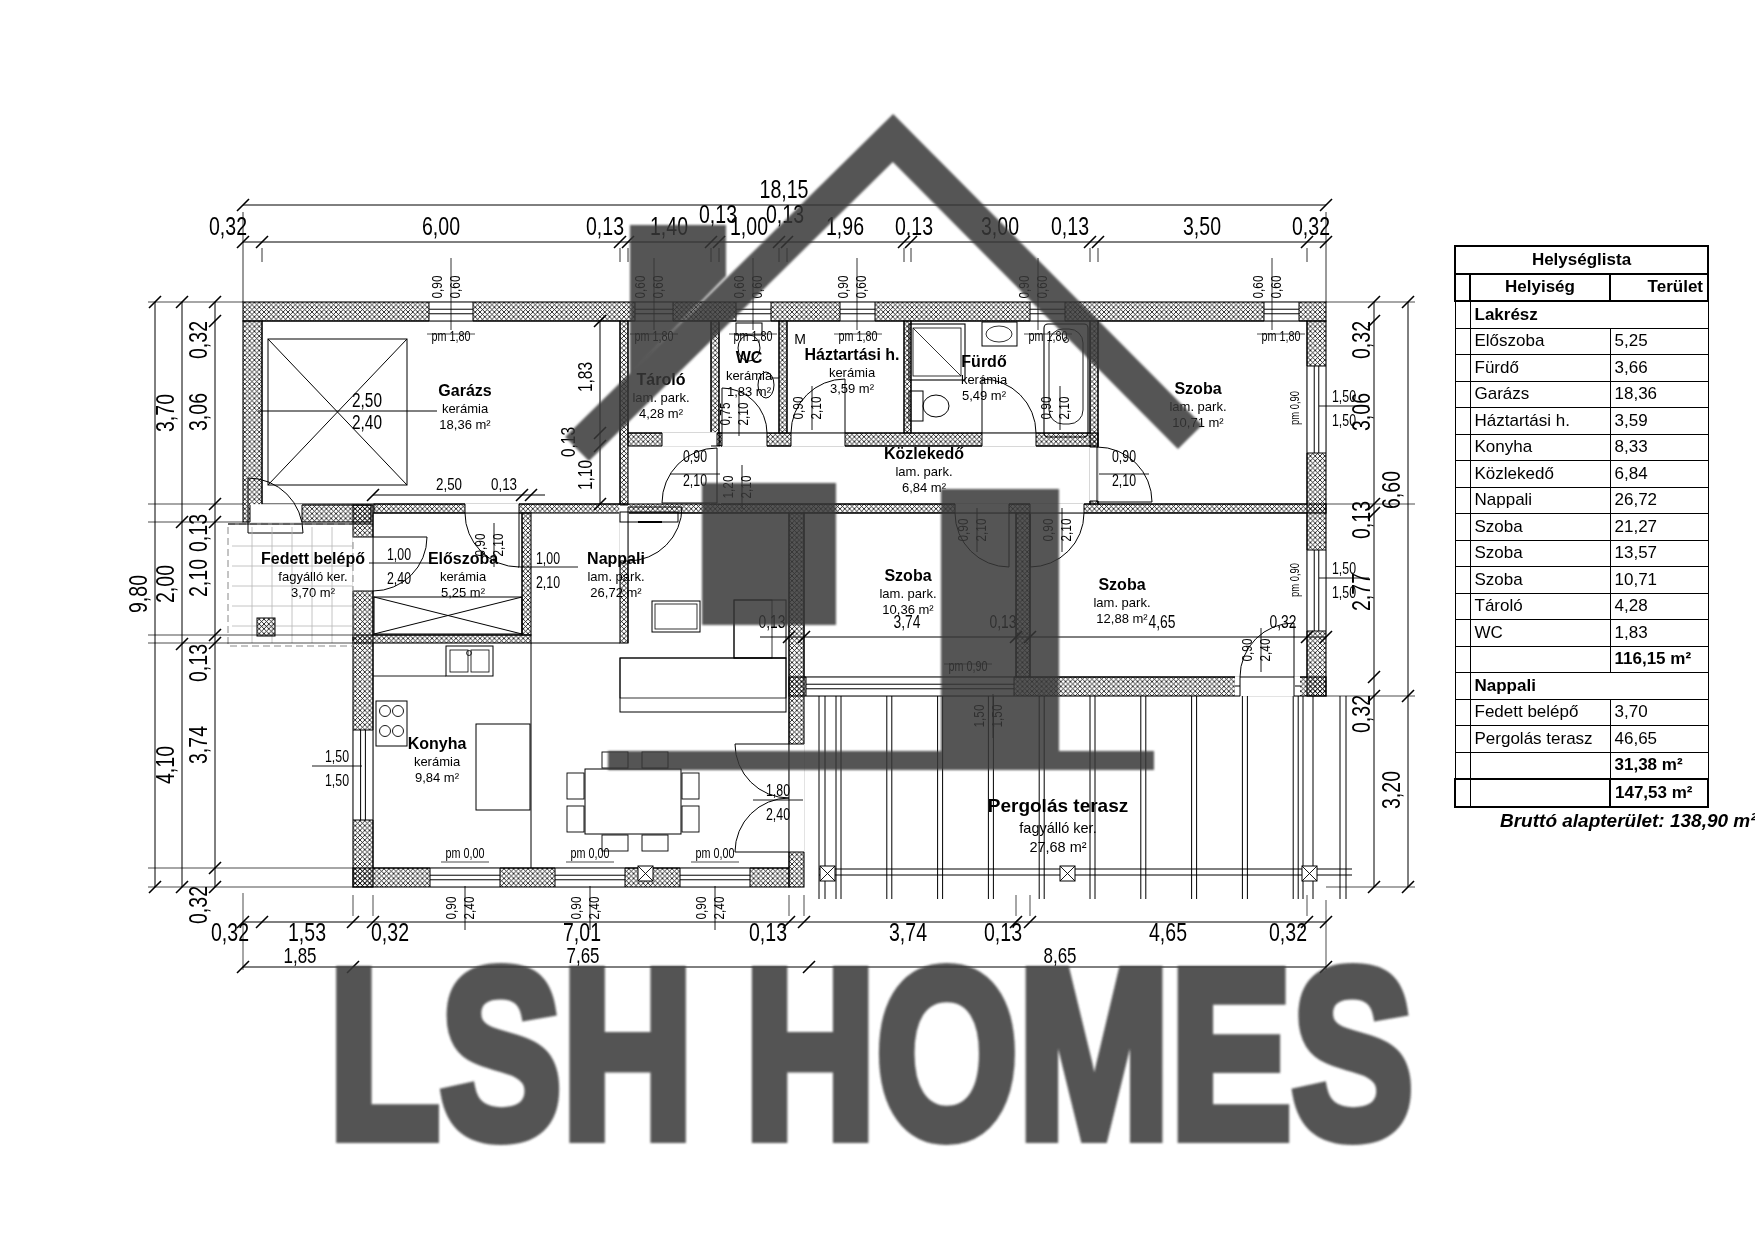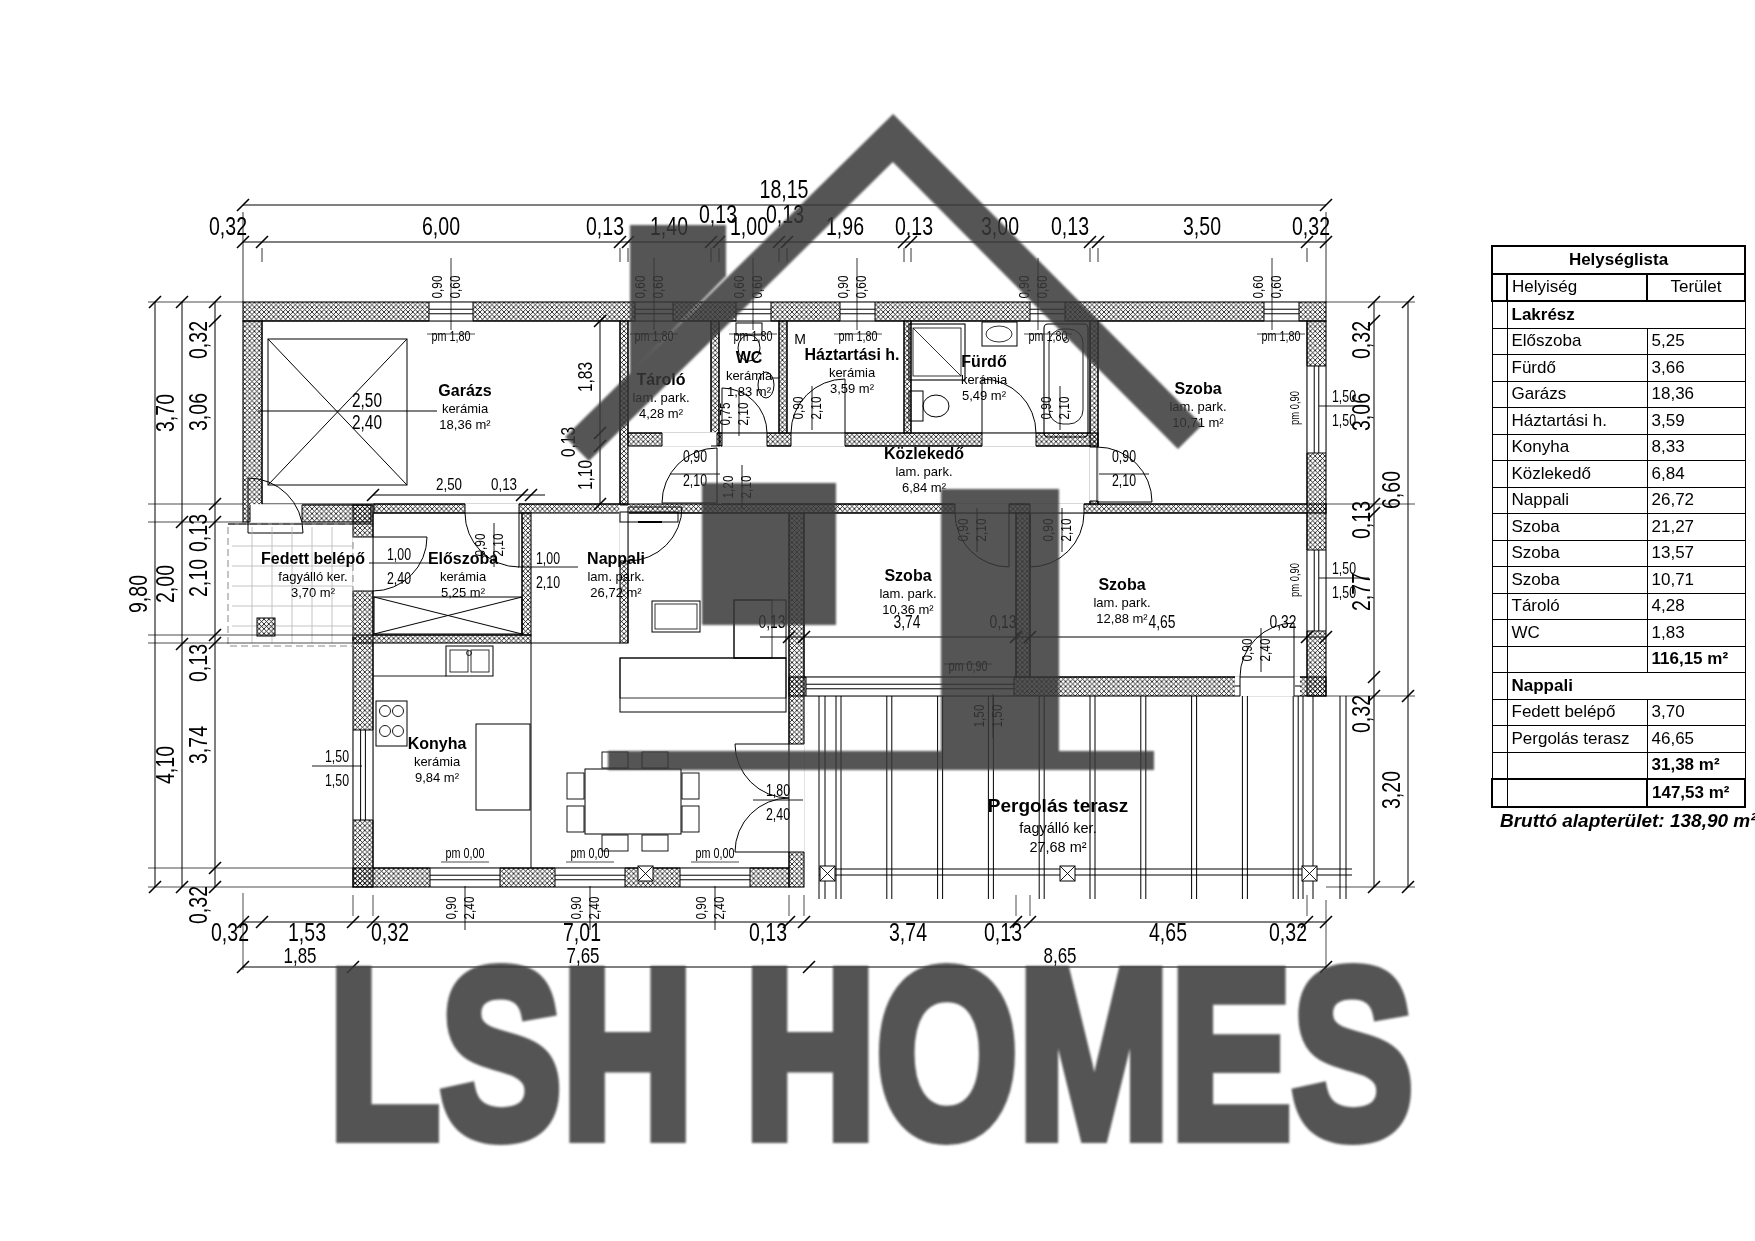--- a/index.html
+++ b/index.html
@@ -1,15 +1,15 @@
 <!DOCTYPE html>
 <html><head><meta charset="utf-8"><style>
 html,body{margin:0;padding:0;background:#fff;width:1755px;height:1241px;overflow:hidden}
 *{font-family:"Liberation Sans",sans-serif}
-.tbl{position:absolute;left:1491px;top:245px;border-collapse:collapse}
+.tbl{position:absolute;left:1454px;top:245px;border-collapse:collapse}
 .tbl td{border:1px solid #000;font-size:17px;padding:0 4px;height:25.5px;white-space:nowrap}
 </style></head><body>
 <div style="position:relative;width:1755px;height:1241px">
 <svg width="1755" height="1241" viewBox="0 0 1755 1241" style="position:absolute;left:0;top:0" font-family="Liberation Sans, sans-serif">
 <defs>
 <filter id="soft" x="-5%" y="-5%" width="110%" height="110%">
           <feGaussianBlur stdDeviation="1.3"></feGaussianBlur>
         </filter>
 <pattern id="hx" width="4.8" height="4.8" patternUnits="userSpaceOnUse">
 <path d="M0 0 L4.8 4.8 M4.8 0 L0 4.8" stroke="#000" stroke-width="0.8" fill="none"></path>
@@ -652,22 +652,22 @@
 </g>
 <text x="871" y="1137" font-size="240" font-weight="bold" text-anchor="middle" fill="#3e3e3e" stroke="#3e3e3e" stroke-width="12" stroke-linejoin="miter" paint-order="stroke" opacity="0.88" filter="url(#soft)" textLength="1085" lengthAdjust="spacingAndGlyphs">LSH HOMES</text>
     </svg>
 <table class="tbl">
 <tbody>
         <tr>
           <td colspan="3" style="text-align:center;font-weight:bold;border-width:2px">Helységlista</td>
         </tr>
 <tr>
           <td style="width:13px;padding:0;border-width:2px"></td>
-          <td style="width:130px;font-weight:normal;border-width:2px">Helyiség</td>
-          <td style="width:88px;text-align:center;font-weight:normal;border-width:2px">Terület</td>
+          <td style="width:130px;text-align:center;font-weight:bold;border-width:2px">Helyiség</td>
+          <td style="width:88px;text-align:right;font-weight:bold;border-width:2px">Terület</td>
         </tr>
 <tr>
           <td></td>
           <td colspan="2" style="font-weight:bold">Lakrész</td>
         </tr>
 <tr>
           <td></td>
           <td>Előszoba</td>
           <td>5,25</td>
         </tr>

